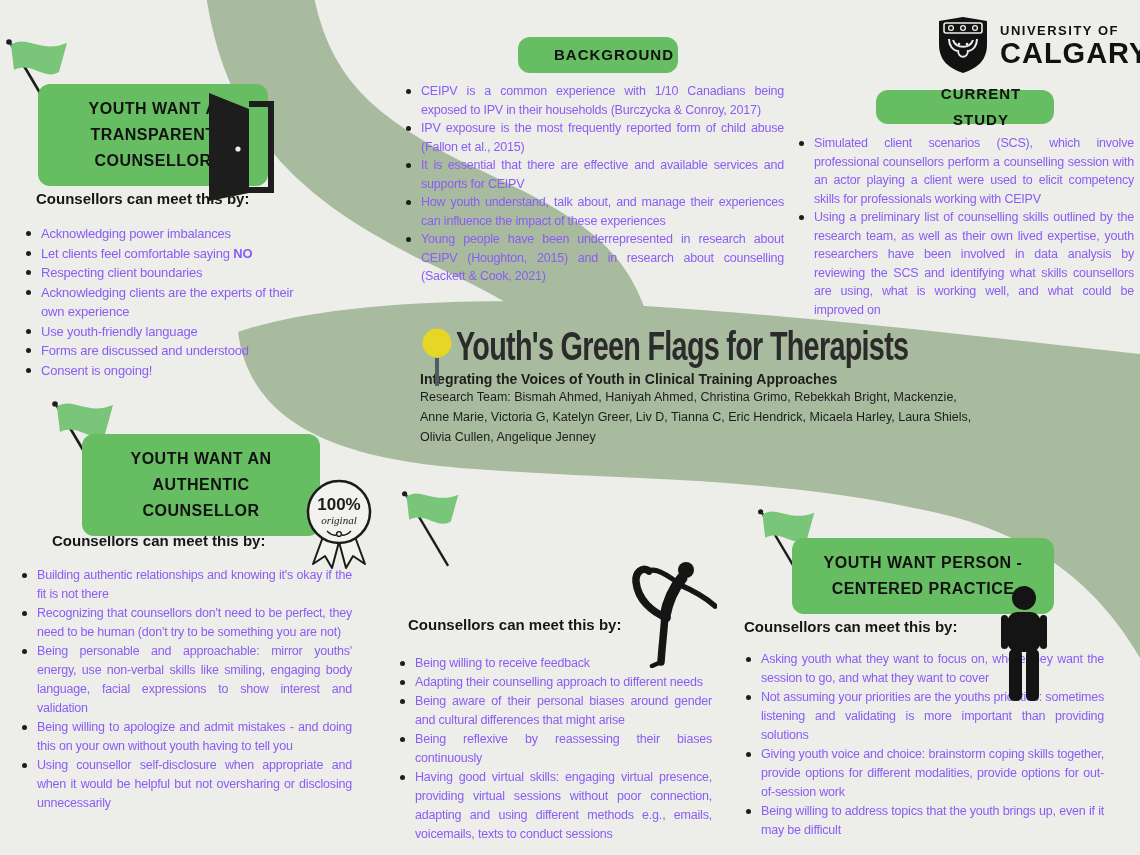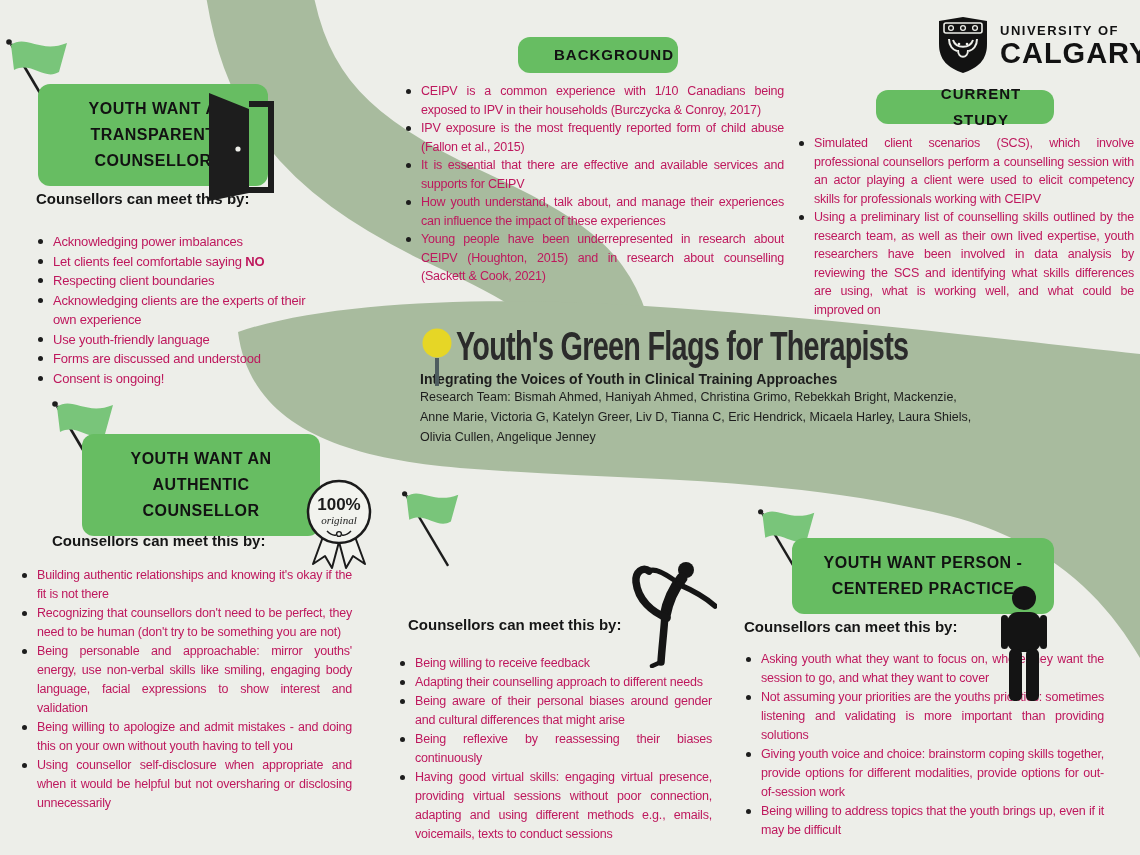--- a/index.html
+++ b/index.html
@@ -27,21 +27,21 @@
     line-height: 26px; color: #121212; text-transform: uppercase;
   }
   .tag-box h2 { font-size: 15px; letter-spacing: 1px; margin-left: 32px; }
 
   .meet-label { position: absolute; z-index: 2; font-size: 15px; font-weight: bold; color: #161616; }
 
   ul.bullets { position: absolute; z-index: 2; list-style: none; }
   ul.bullets li {
     position: relative; padding-left: 17px;
     font-size: 12.5px; letter-spacing: -0.2px; line-height: 19px;
-    text-align: justify; color: #be185d;
+    text-align: justify; color: #8b5cf6;
   }
   ul.bullets li::before {
     content: ""; position: absolute; left: 2px; top: 7px;
     width: 5px; height: 5px; border-radius: 50%; background: #1d1d1d;
   }
   ul.bullets.tight li { line-height: 18.5px; }
   ul.bullets.left-col li { text-align: left; font-size: 13px; line-height: 19.5px; }
 
   .title-block { position: absolute; left: 420px; top: 324px; width: 575px; z-index: 2; text-align: left; }
   .main-title {
@@ -104,21 +104,21 @@
 
   <div class="green-box" style="left:38px; top:84px; width:230px;">
     <h2>YOUTH WANT A TRANSPARENT COUNSELLOR</h2>
   </div>
   <svg class="abs" style="left:203px; top:92px;" width="72" height="110" viewBox="0 0 72 110">
     <path d="M 46,12 L 68,12 L 68,98 L 46,98" fill="none" stroke="#1d1d1d" stroke-width="6"></path>
     <path d="M 6,1 L 46,17 L 46,101 L 6,109 Z" fill="#1d1d1d"></path>
     <circle cx="35" cy="57" r="2.6" fill="#edeee9"></circle>
   </svg>
   <div class="meet-label" style="left:36px; top:190px;">Counsellors can meet this by:</div>
-  <ul class="bullets left-col" style="left:36px; top:224px; width:275px;margin-top:8px;">
+  <ul class="bullets left-col" style="left:24px; top:224px; width:275px;">
     <li>Acknowledging power imbalances</li>
     <li><span>Let clients feel comfortable saying </span><b>NO</b></li>
     <li>Respecting client boundaries</li>
     <li>Acknowledging clients are the experts of their own experience</li>
     <li>Use youth-friendly language</li>
     <li>Forms are discussed and understood</li>
     <li>Consent is ongoing!</li>
   </ul>
 
   <div class="green-box tag-box" style="left:518px; top:37px; width:160px; height:36px;">
@@ -130,21 +130,21 @@
     <li>It is essential that there are effective and available services and supports for CEIPV</li>
     <li>How youth understand, talk about, and manage their experiences can influence the impact of these experiences</li>
     <li>Young people have been underrepresented in research about CEIPV (Houghton, 2015) and in research about counselling (Sackett &amp; Cook, 2021)</li>
   </ul>
 
   <div class="green-box tag-box" style="left:876px; top:90px; width:178px; height:34px;">
     <h2>CURRENT STUDY</h2>
   </div>
   <ul class="bullets tight" style="left:797px; top:134px; width:337px;">
     <li>Simulated client scenarios (SCS), which involve professional counsellors perform a counselling session with an actor playing a client were used to elicit competency skills for professionals working with CEIPV</li>
-    <li>Using a preliminary list of counselling skills outlined by the research team, as well as their own lived expertise, youth researchers have been involved in data analysis by reviewing the SCS and identifying what skills differences are using, what is working well, and what could be improved on</li>
+    <li>Using a preliminary list of counselling skills outlined by the research team, as well as their own lived expertise, youth researchers have been involved in data analysis by reviewing the SCS and identifying what skills counsellors are using, what is working well, and what could be improved on</li>
   </ul>
 
   <svg class="abs" style="left:420px; top:328px;" width="34" height="62" viewBox="0 0 34 62">
     <line x1="17" y1="30" x2="17" y2="58" stroke="#4e5d60" stroke-width="4"></line>
     <circle cx="17" cy="15" r="14.5" fill="#e6d626"></circle>
   </svg>
   <div class="title-block">
     <div class="main-title">Youth's Green Flags for Therapists</div>
     <div class="subtitle">Integrating the Voices of Youth in Clinical Training Approaches</div>
     <div class="team-line">Research Team: Bismah Ahmed, Haniyah Ahmed, Christina Grimo, Rebekkah Bright, Mackenzie,</div>

